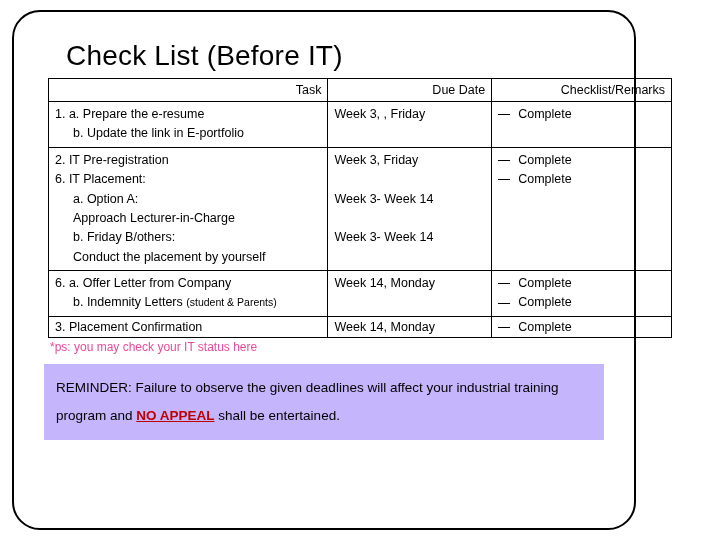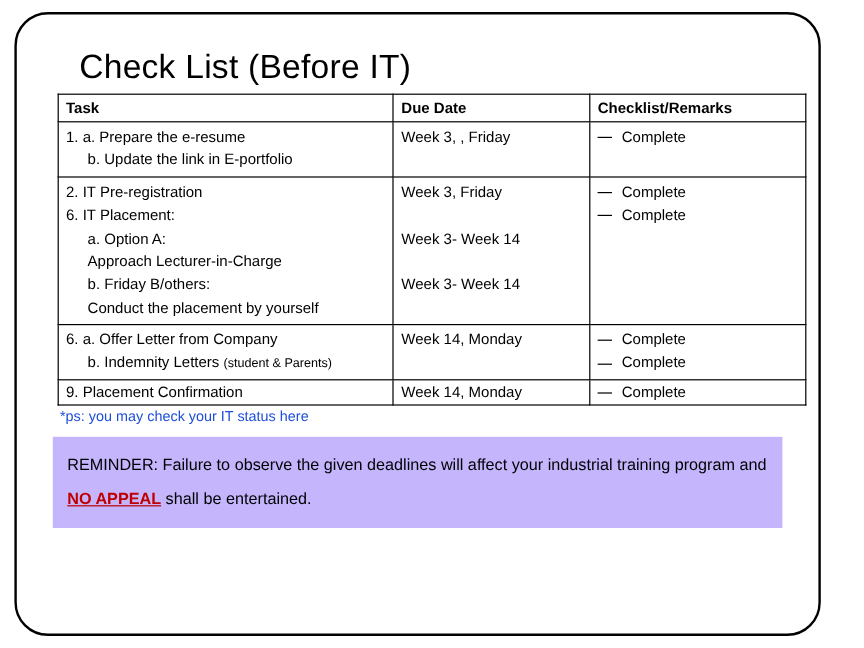--- a/index.html
+++ b/index.html
@@ -9,21 +9,21 @@
     width: 720px;
     height: 540px;
     background: #fff;
     font-family: Arial, Helvetica, sans-serif;
     position: relative;
   }
   .slide {
     position: absolute;
     left: 12px;
     top: 10px;
-    width: 672px;
+    width: 624px;
     height: 520px;
     border: 2px solid #000;
     border-radius: 28px;
     padding: 20px 28px 14px 28px;
   }
   .title {
     font-size: 28px;
     font-weight: 400;
     margin: 8px 0 6px 24px;
     letter-spacing: 0.2px;
@@ -39,22 +39,22 @@
     margin-left: 6px;
     font-size: 12.5px;
   }
   table.checklist th, table.checklist td {
     border: 1px solid #000;
     padding: 3px 6px;
     vertical-align: top;
     text-align: left;
   }
   table.checklist th {
-    font-weight: 700;
-    text-align: left;
+    font-weight: 400;
+    text-align: right;
     padding: 4px 6px;
   }
   col.task { width: 280px; }
   col.due { width: 164px; }
   col.remark { width: 180px; }
   .sub { padding-left: 18px; display:block; }
   .smallnote { font-size: 10.5px; }
   .chk {
     display: inline-block;
     width: 10px; height: 10px;
@@ -64,21 +64,21 @@
   }
   .dash {
     display: inline-block;
     width: 12px;
     border-bottom: 1px solid #000;
     vertical-align: middle;
     margin-right: 8px;
   }
   .footnote {
     font-size: 12px;
-    color: #1d4ed8;
+    color: #ec4899;
     margin-left: 8px;
     margin-top: 2px;
   }
   .reminder {
     background: #c4b5fd;
     margin: 10px 2px 0 2px;
     padding: 10px 12px 10px 12px;
     font-size: 13.5px;
     line-height: 2.1;
   }
@@ -146,21 +146,21 @@
           <span class="sub"><span>b. Indemnity Letters </span><span class="smallnote">(student &amp; Parents)</span></span>
         </td>
         <td>Week 14, Monday</td>
         <td>
           <span class="dash"></span><span>Complete</span><br>
           <span class="dash"></span><span>Complete</span>
         </td>
       </tr>
 
       <tr>
-        <td>9. Placement Confirmation</td>
+        <td>3. Placement Confirmation</td>
         <td>Week 14, Monday</td>
         <td>
           <span class="dash"></span><span>Complete</span>
         </td>
       </tr>
     </tbody>
   </table>
 
   <div class="footnote">*ps: you may check your IT status here</div>
 

